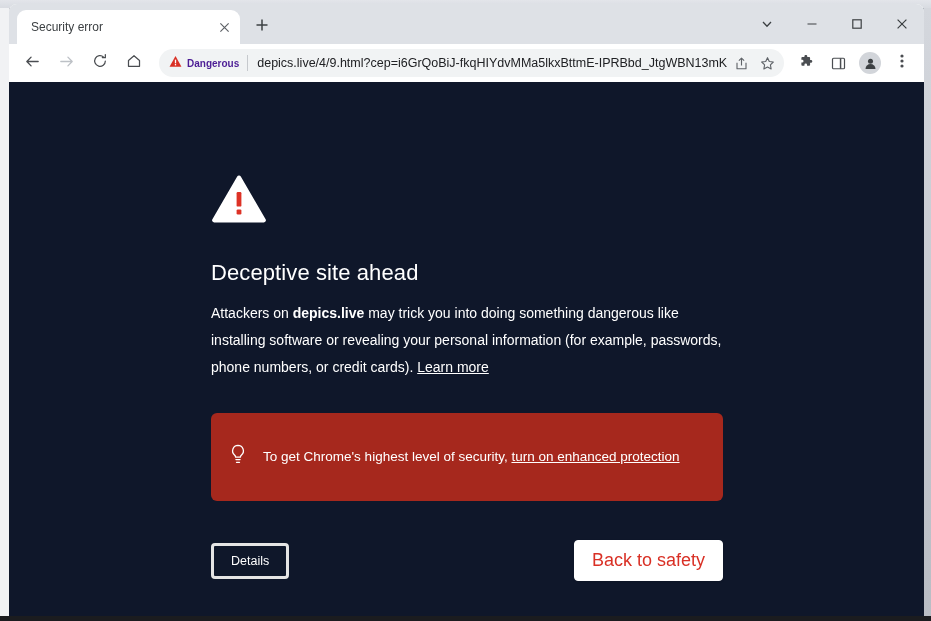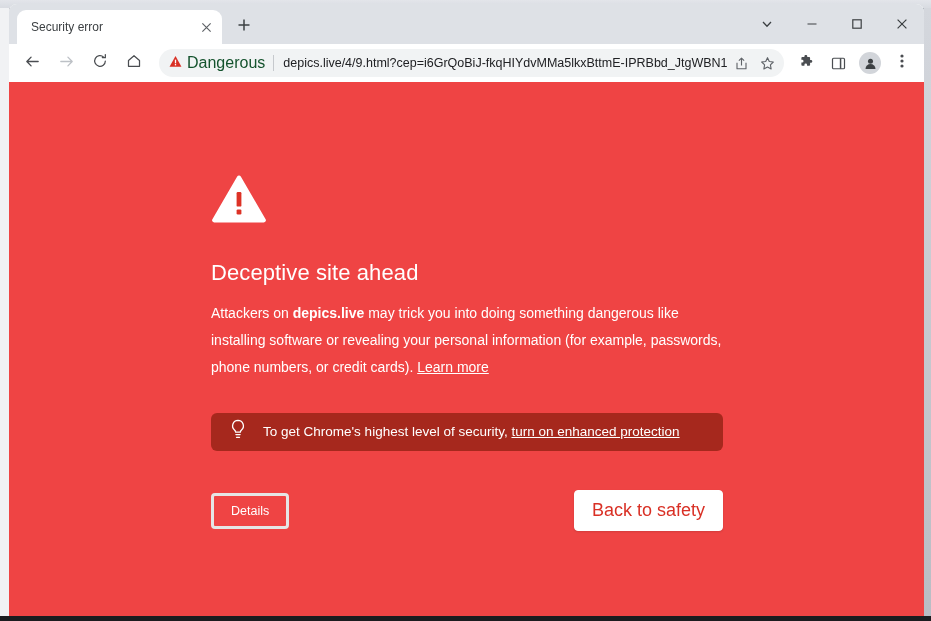--- a/index.html
+++ b/index.html
@@ -66,21 +66,21 @@
   .tabstrip {
     position: relative;
     height: 40px;
     background: #dee1e6;
     display: flex;
     align-items: flex-end;
   }
   .tab {
     position: relative;
     margin-left: 8px;
-    width: 205px;
+    width: 223px;
     height: 34px;
     background: #ffffff;
     border-radius: 9px 9px 0 0;
     display: flex;
     align-items: center;
     padding: 0 6px 0 14px;
     box-sizing: border-box;
   }
   .tab-title {
     flex: 1;
@@ -157,23 +157,24 @@
     min-width: 0;
   }
   .danger-chip {
     display: flex;
     align-items: center;
     gap: 5px;
     flex: 0 0 auto;
     padding-right: 8px;
   }
   .danger-chip .label {
-    font-size: 16px;
-    color: #14532d;
+    font-size: 10px;
+    color: #4c1d95;
     white-space: nowrap;
+    font-weight: bold;
   }
   .omni-sep {
     width: 1px;
     height: 16px;
     background: #c6c9cd;
     flex: 0 0 auto;
   }
   .omni-url {
     flex: 1;
     font-size: 12.5px;
@@ -210,21 +211,21 @@
     display: flex;
     align-items: center;
     justify-content: center;
     color: #3c4043;
   }
 
   
   .page {
     position: relative;
     height: 534px;
-    background: #ef4444;
+    background: #0f172a;
     overflow: hidden;
   }
   .page-inner {
     position: absolute;
     left: 202px;
     top: 92px;
     width: 512px;
   }
   .warn-icon { margin-bottom: 32px; }
   .page-title {
@@ -244,21 +245,21 @@
   .page-body a,
   .enhanced a {
     color: #ffffff;
     text-decoration: underline;
   }
 
   .enhanced {
     margin-top: 32px;
     background: #a6281d;
     border-radius: 6px;
-    padding: 6px 18px;
+    padding: 31px 18px;
     display: flex;
     align-items: center;
     gap: 16px;
     box-sizing: border-box;
   }
   .enhanced .txt {
     font-size: 13.5px;
     color: #ffffff;
     line-height: 18px;
   }

